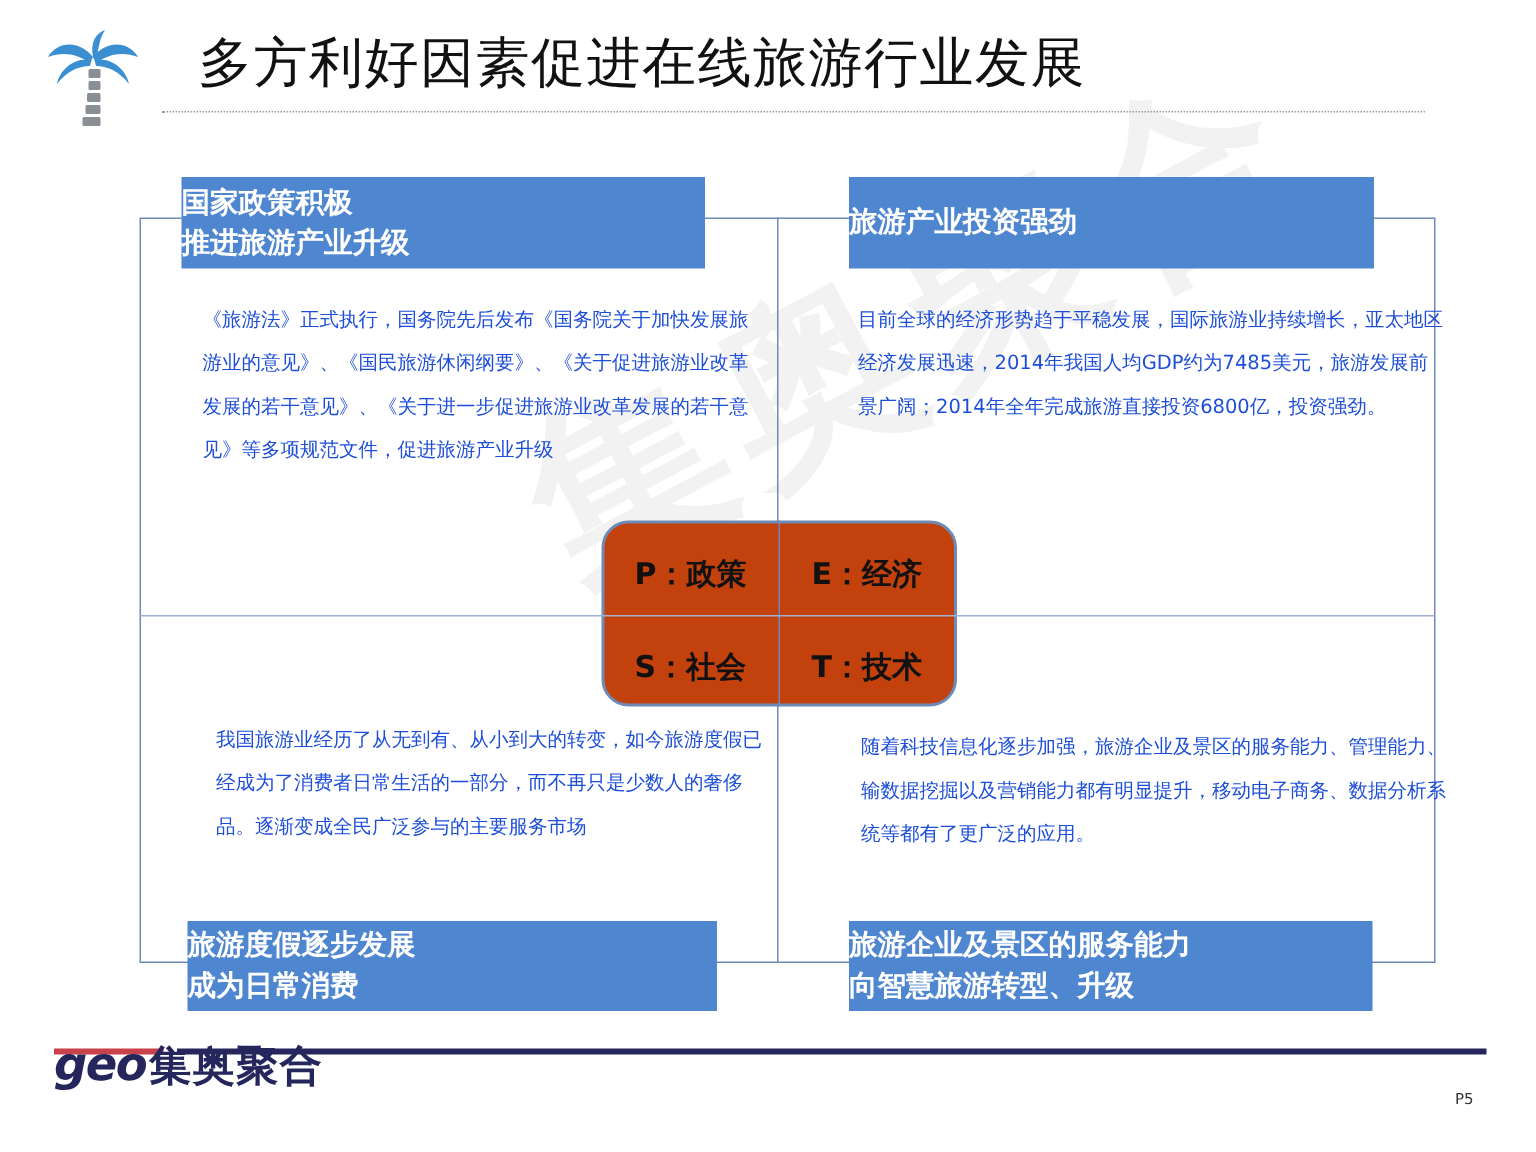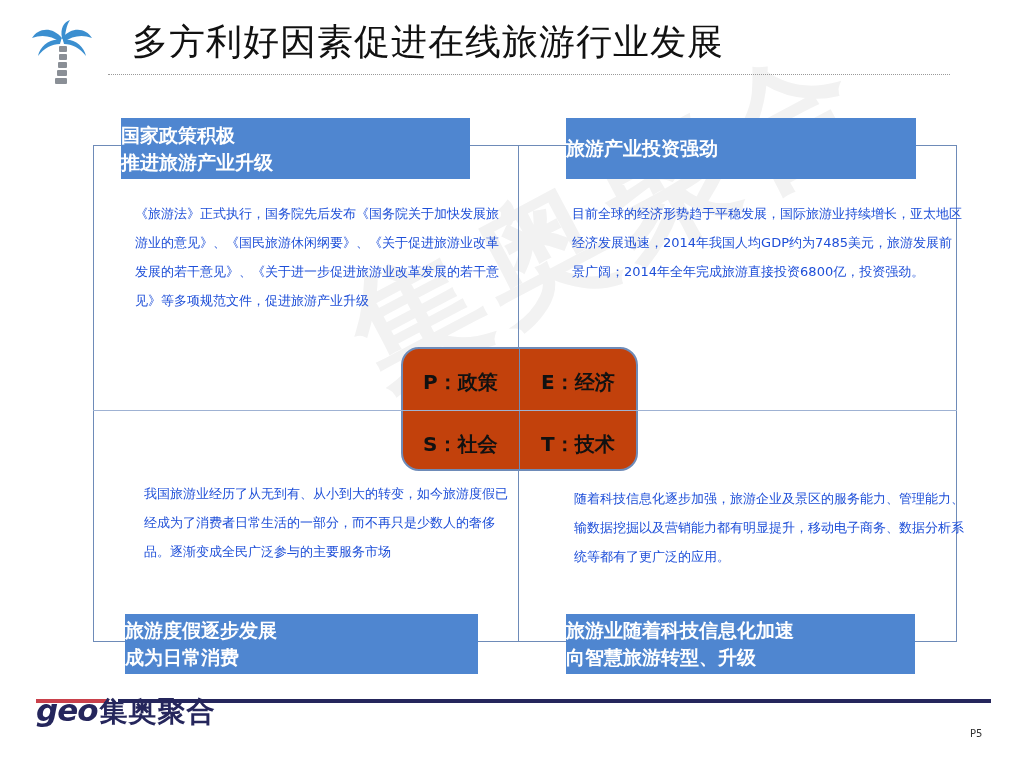--- a/index.html
+++ b/index.html
@@ -79,21 +79,21 @@
 <div class="abs body-text bt2 layer">目前全球的经济形势趋于平稳发展，国际旅游业持续增长，亚太地区经济发展迅速，2014年我国人均GDP约为7485美元，旅游发展前景广阔；2014年全年完成旅游直接投资6800亿，投资强劲。</div>
 
 <div class="abs body-text bt3 layer">我国旅游业经历了从无到有、从小到大的转变，如今旅游度假已经成为了消费者日常生活的一部分，而不再只是少数人的奢侈品。逐渐变成全民广泛参与的主要服务市场</div>
 <div class="abs header-box hb3 layer">
   <span>旅游度假逐步发展</span>
   <span>成为日常消费</span>
 </div>
 
 <div class="abs body-text bt4 layer">随着科技信息化逐步加强，旅游企业及景区的服务能力、管理能力、输数据挖掘以及营销能力都有明显提升，移动电子商务、数据分析系统等都有了更广泛的应用。</div>
 <div class="abs header-box hb4 layer">
-  <span>旅游业随着科技信息化加速</span>
+  <span>旅游企业及景区的服务能力</span>
   <span>向智慧旅游转型、升级</span>
 </div>
 
 <div class="abs pest layer">
   <div class="pest-v"></div>
   <div class="pest-h"></div>
   <span class="pest-cell pc1">P：政策</span>
   <span class="pest-cell pc2">E：经济</span>
   <span class="pest-cell pc3">S：社会</span>
   <span class="pest-cell pc4">T：技术</span>

